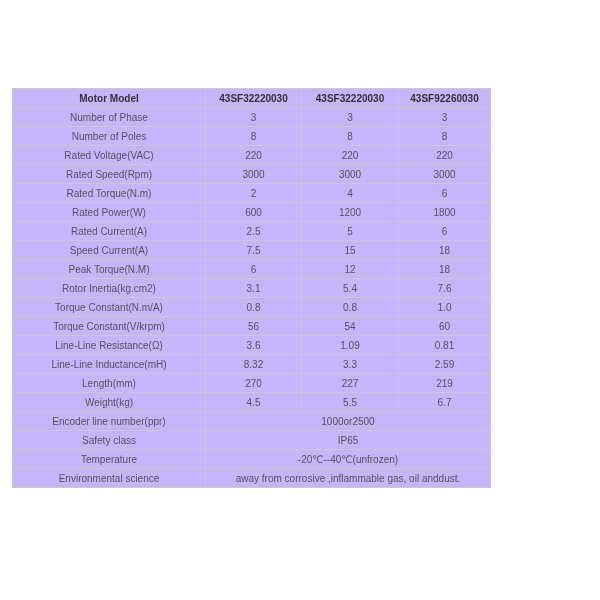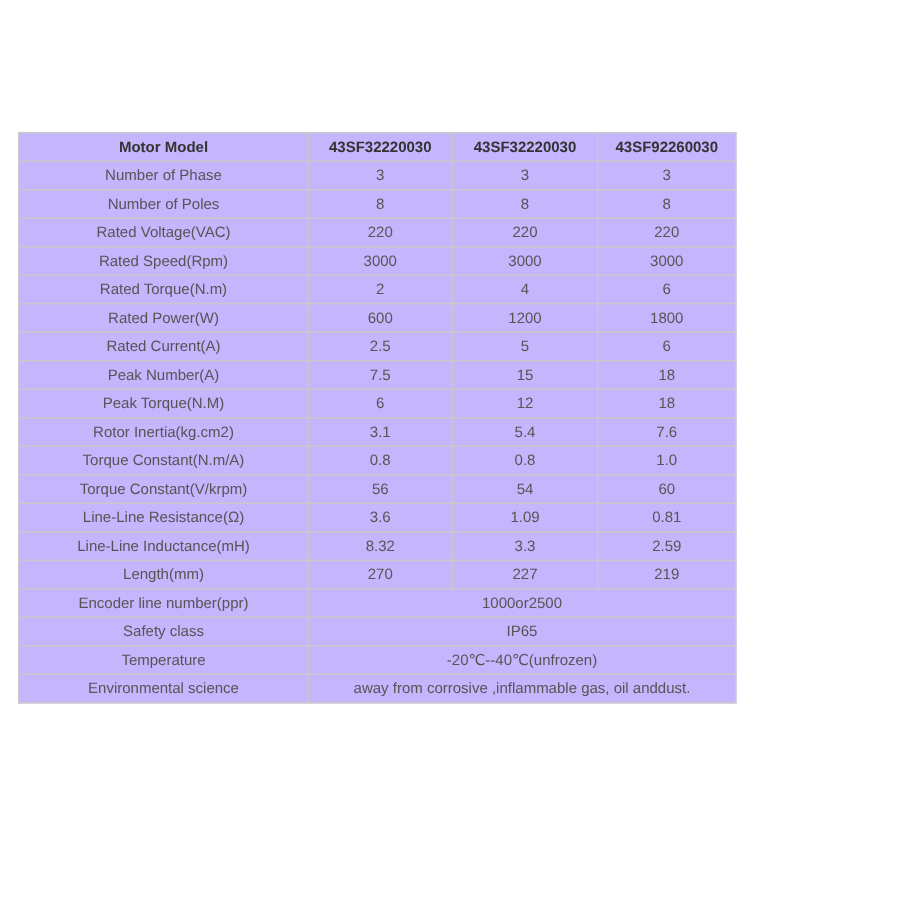--- a/index.html
+++ b/index.html
@@ -109,21 +109,21 @@
         <td>1200</td>
         <td>1800</td>
       </tr>
       <tr>
         <td>Rated Current(A)</td>
         <td>2.5</td>
         <td>5</td>
         <td>6</td>
       </tr>
       <tr>
-        <td>Peak Number(A)</td>
+        <td>Speed Current(A)</td>
         <td>7.5</td>
         <td>15</td>
         <td>18</td>
       </tr>
       <tr>
         <td>Peak Torque(N.M)</td>
         <td>6</td>
         <td>12</td>
         <td>18</td>
       </tr>
@@ -156,20 +156,26 @@
         <td>8.32</td>
         <td>3.3</td>
         <td>2.59</td>
       </tr>
       <tr>
         <td>Length(mm)</td>
         <td>270</td>
         <td>227</td>
         <td>219</td>
       </tr>
+      <tr>
+        <td>Weight(kg)</td>
+        <td>4.5</td>
+        <td>5.5</td>
+        <td>6.7</td>
+      </tr>
 
       <tr>
         <td>Encoder line number(ppr)</td>
         <td colspan="3">1000or2500</td>
       </tr>
       <tr>
         <td>Safety class</td>
         <td colspan="3">IP65</td>
       </tr>
       <tr>

